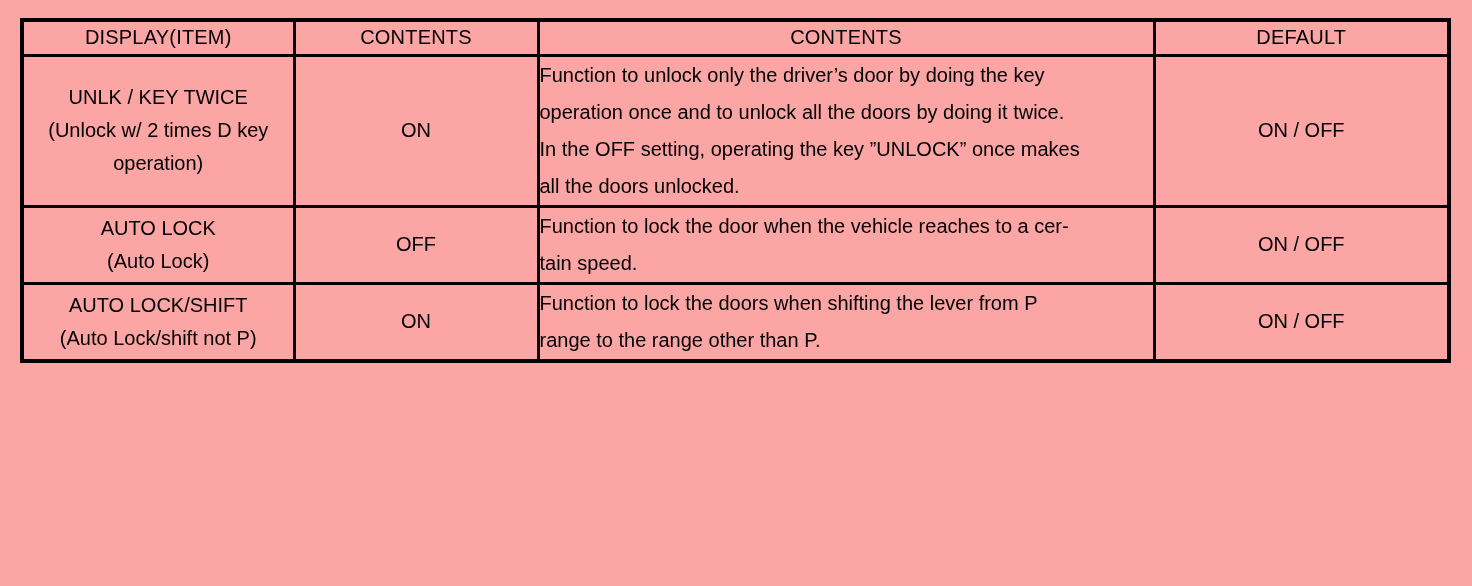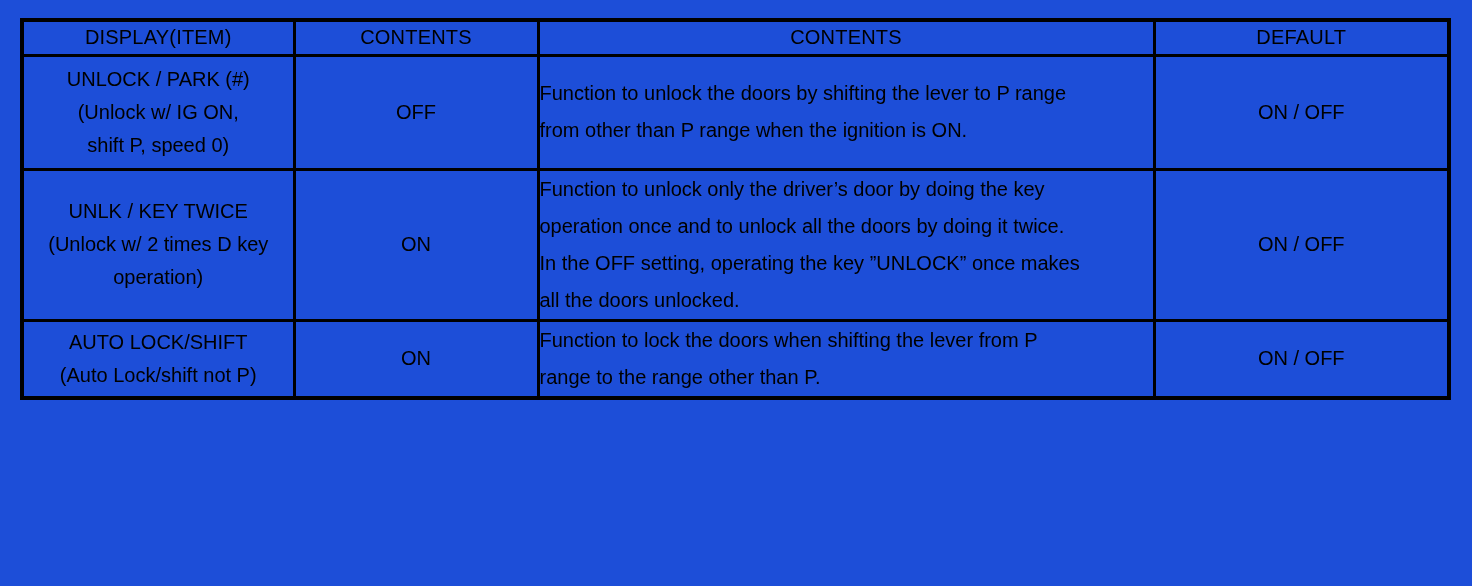--- a/index.html
+++ b/index.html
@@ -9,21 +9,21 @@
     width: 1472px;
     height: 586px;
     font-family: "Liberation Sans", sans-serif;
     color: #000000;
     -webkit-font-smoothing: antialiased;
   }
   .page {
     position: relative;
     width: 1472px;
     height: 586px;
-    background: #1d4ed8;
+    background: #fca5a5;
     overflow: hidden;
   }
   table.settings {
     position: absolute;
     left: 20px;
     top: 18px;
     border-collapse: collapse;
     table-layout: fixed;
     border: 4px solid #000000;
   }
@@ -88,38 +88,37 @@
     </colgroup>
     <thead>
       <tr class="r-header">
         <th class="col-header">DISPLAY(ITEM)</th>
         <th class="col-header">CONTENTS</th>
         <th class="col-header">CONTENTS</th>
         <th class="col-header">DEFAULT</th>
       </tr>
     </thead>
     <tbody>
-      <tr class="r-1">
-        <td class="display-cell">UNLOCK / PARK (#)
-(Unlock w/ IG ON,
-shift P, speed 0)</td>
-        <td class="default-cell">OFF</td>
-        <td class="contents-cell">Function to unlock the doors by shifting the lever to P range
-from other than P range when the ignition is ON.</td>
-        <td class="setting-cell">ON / OFF</td>
-      </tr>
       <tr class="r-3">
         <td class="display-cell">UNLK / KEY TWICE
 (Unlock w/ 2 times D key
 operation)</td>
         <td class="default-cell">ON</td>
         <td class="contents-cell">Function to unlock only the driver’s door by doing the key
 operation once and to unlock all the doors by doing it twice.
 In the OFF setting, operating the key ”UNLOCK” once makes
 all the doors unlocked.</td>
+        <td class="setting-cell">ON / OFF</td>
+      </tr>
+      <tr class="r-4">
+        <td class="display-cell">AUTO LOCK
+(Auto Lock)</td>
+        <td class="default-cell">OFF</td>
+        <td class="contents-cell">Function to lock the door when the vehicle reaches to a cer-
+tain speed.</td>
         <td class="setting-cell">ON / OFF</td>
       </tr>
       <tr class="r-5">
         <td class="display-cell">AUTO LOCK/SHIFT
 (Auto Lock/shift not P)</td>
         <td class="default-cell">ON</td>
         <td class="contents-cell">Function to lock the doors when shifting the lever from P
 range to the range other than P.</td>
         <td class="setting-cell">ON / OFF</td>
       </tr>

